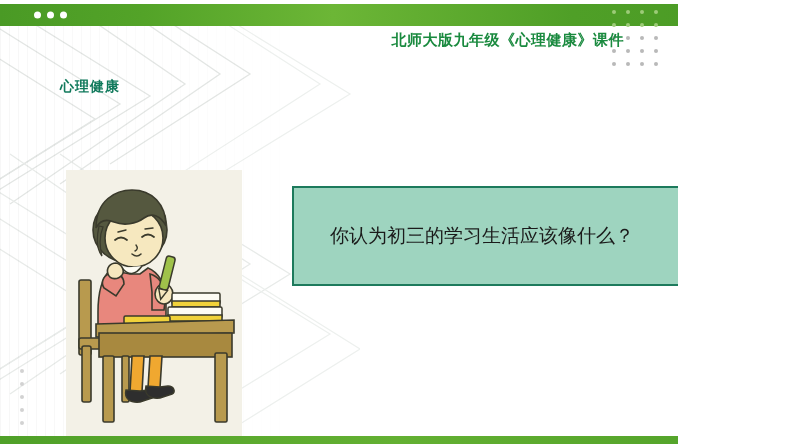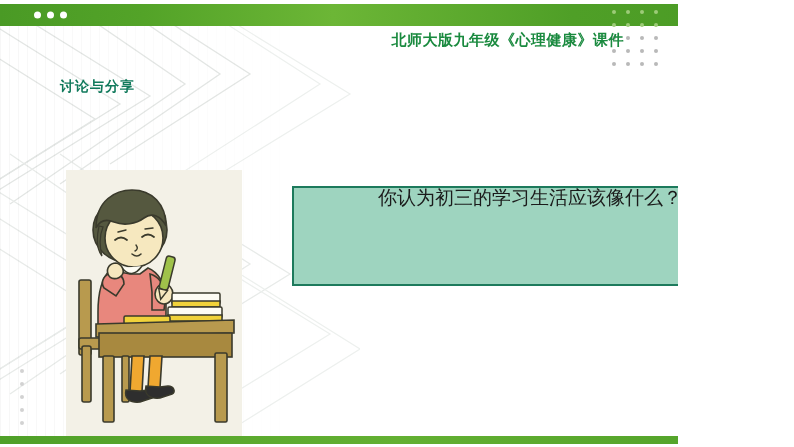--- a/index.html
+++ b/index.html
@@ -141,20 +141,21 @@
   .question-box {
     position: absolute;
     left: 292px;
     top: 186px;
     width: 440px;
     height: 100px;
     background: #9ed4bf;
     border: 2px solid #1d7a5c;
     box-sizing: border-box;
     display: flex;
+    flex-direction: column;
     justify-content: center;
     gap: 5px;
     padding: 0 0 0 36px;
   }
   .question-line {
     font-family: "Liberation Serif", serif;
     font-size: 19px;
     color: #1b1b1b;
     line-height: 1.1;
     white-space: nowrap;
@@ -230,21 +231,21 @@
     <i></i>
     <i></i>
     <i></i>
     <i></i>
     <i></i>
     <i></i>
   </div>
 
   <div class="deck-title">北师大版九年级《心理健康》课件</div>
 
-  <div class="section-title">讨论与分享</div>
+  <div class="section-title">心理健康</div>
 
   <div class="illustration">
     <svg width="176" height="267" viewBox="0 0 176 267">
       <rect x="0" y="0" width="176" height="267" fill="#f3f1e7"></rect>
 
       <g stroke="#3a3a2c" stroke-width="1.6" fill="#b89a4e">
         <rect x="13" y="110" width="12" height="75" rx="2"></rect>
         <rect x="13" y="168" width="26" height="11" rx="2"></rect>
         <rect x="16" y="176" width="9" height="56" rx="2"></rect>
       </g>

